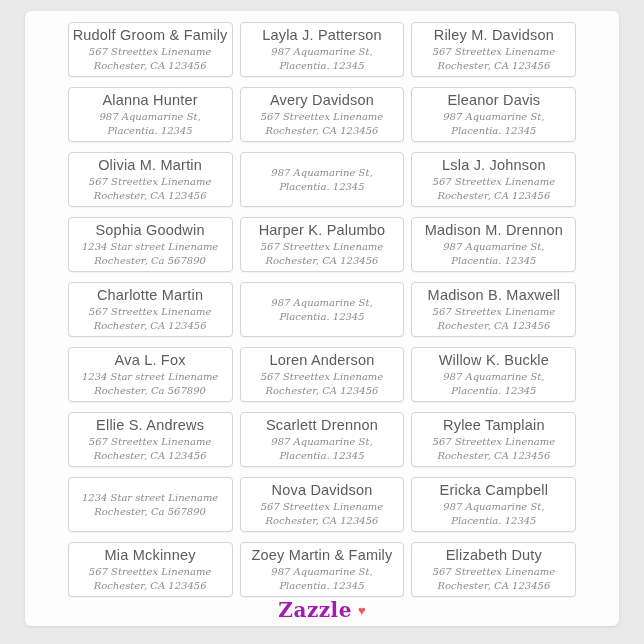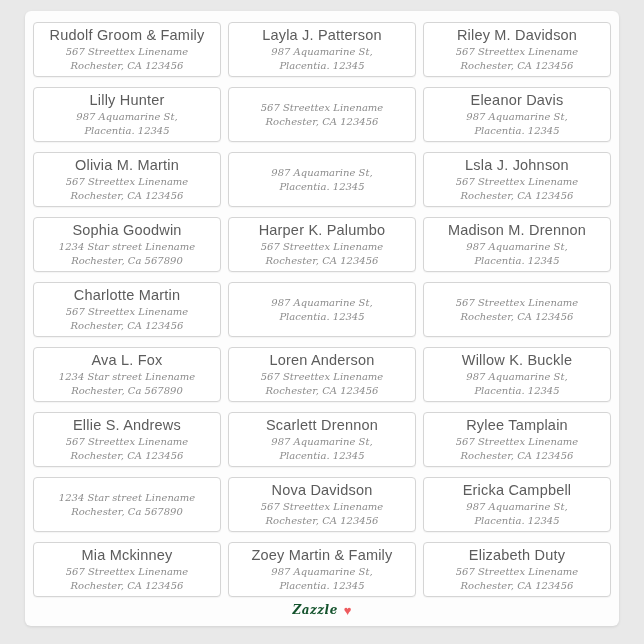--- a/index.html
+++ b/index.html
@@ -11,20 +11,21 @@
   }
   .sheet {
     position: absolute;
     left: 25px; top: 11px;
     width: 594px; height: 615px;
     background: #fdfdfd;
     border-radius: 6px;
     box-shadow: 0 1px 3px rgba(0,0,0,0.10);
     display: flex;
     flex-direction: column;
+    align-items: center;
   }
   .grid {
     display: grid;
     grid-template-columns: repeat(3, 1fr);
     grid-auto-rows: 55px;
     column-gap: 7px;
     row-gap: 10px;
     padding: 11px 8px 0 8px;
   }
   .label-card {
@@ -61,23 +62,22 @@
     flex: 1;
     display: flex;
     align-items: center;
     justify-content: center;
     gap: 6px;
     padding-bottom: 4px;
   }
   .brand {
     font-family: "DejaVu Serif", serif;
     font-weight: bold;
-    font-style: italic;
-    font-size: 12px;
-    color: #14532d;
+    font-size: 20px;
+    color: #a21caf;
     letter-spacing: 0.5px;
   }
   .heart {
     font-size: 13px;
     line-height: 1;
     transform: translateY(1px);
   }
 </style>
 </head>
 <body style="background: rgb(233, 233, 233);">
@@ -96,26 +96,27 @@
     <div class="addr">Placentia. 12345</div>
   </div>
 
   <div class="label-card">
     <div class="name">Riley M. Davidson</div>
     <div class="addr">567 Streettex Linename</div>
     <div class="addr">Rochester, CA 123456</div>
   </div>
 
   <div class="label-card">
-    <div class="name">Lilly Hunter</div>
-    <div class="addr">987 Aquamarine St,</div>
-    <div class="addr">Placentia. 12345</div>
-  </div>
-
-  <div class="label-card">
+    <div class="name">Alanna Hunter</div>
+    <div class="addr">987 Aquamarine St,</div>
+    <div class="addr">Placentia. 12345</div>
+  </div>
+
+  <div class="label-card">
+    <div class="name">Avery Davidson</div>
     <div class="addr">567 Streettex Linename</div>
     <div class="addr">Rochester, CA 123456</div>
   </div>
 
   <div class="label-card">
     <div class="name">Eleanor Davis</div>
     <div class="addr">987 Aquamarine St,</div>
     <div class="addr">Placentia. 12345</div>
   </div>
 
@@ -159,20 +160,21 @@
     <div class="addr">567 Streettex Linename</div>
     <div class="addr">Rochester, CA 123456</div>
   </div>
 
   <div class="label-card">
     <div class="addr">987 Aquamarine St,</div>
     <div class="addr">Placentia. 12345</div>
   </div>
 
   <div class="label-card">
+    <div class="name">Madison B. Maxwell</div>
     <div class="addr">567 Streettex Linename</div>
     <div class="addr">Rochester, CA 123456</div>
   </div>
 
   <div class="label-card">
     <div class="name">Ava L. Fox</div>
     <div class="addr">1234 Star street Linename</div>
     <div class="addr">Rochester, Ca 567890</div>
   </div>
 

